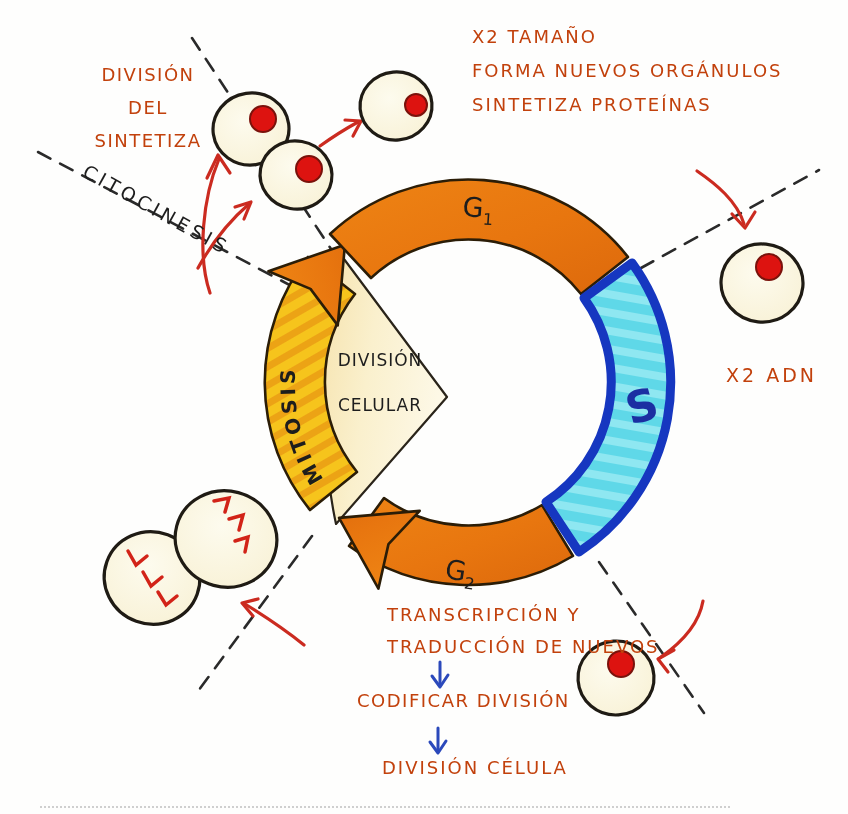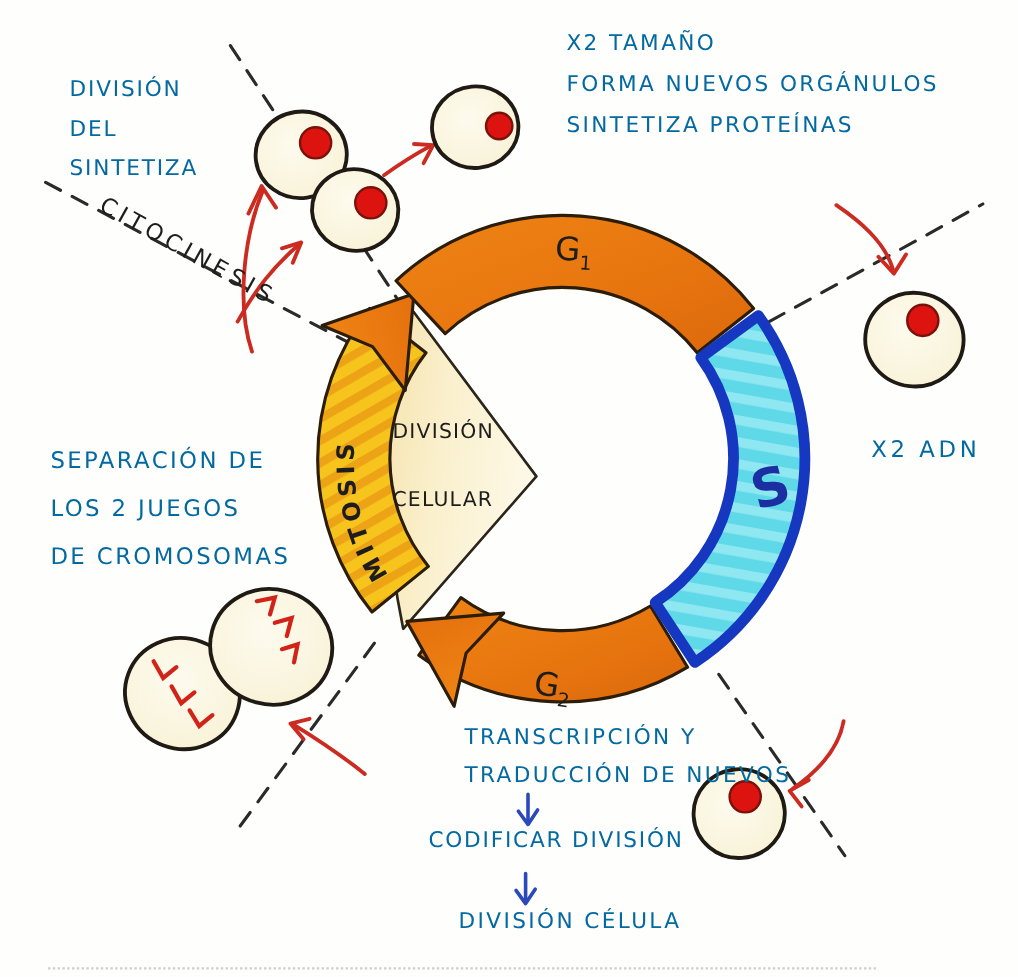--- a/index.html
+++ b/index.html
@@ -3,25 +3,25 @@
 <meta charset="utf-8">
 <style>
   html,body{margin:0;padding:0;background:#ffffff;}
   #stage{
     position:relative;width:848px;height:814px;overflow:hidden;
     background:#fefefd;
     font-family:"DejaVu Sans",sans-serif;
   }
   #drawing{position:absolute;left:0;top:0;}
   .txt{position:absolute;white-space:nowrap;}
-  .blue{color:#0369a1;}
+  .blue{color:#c2410c;}
   .ink{color:#1d1d1d;}
   .note{font-size:18px;letter-spacing:2px;font-weight:normal;}
   .note .ln{display:block;line-height:34px;}
-  .center-lines .ln{display:block;}
+  .center-lines .ln{display:block;text-align:center;}
   .paper-edge{
     position:absolute;left:40px;top:806px;width:690px;height:0;
     border-top:2px dotted rgba(150,150,150,.45);
   }
 </style>
 </head>
 <body>
 
 <div id="stage">
 
@@ -166,29 +166,24 @@
   <div class="txt ink" style="left:90px;top:160px;font-size:19px;letter-spacing:4px;transform:rotate(29deg);transform-origin:left top;">CITOCINESIS</div>
 
   <div class="txt blue note" style="left:472px;top:20px;">
     <span class="ln">X2 TAMAÑO</span>
     <span class="ln">FORMA NUEVOS ORGÁNULOS</span>
     <span class="ln">SINTETIZA PROTEÍNAS</span>
   </div>
 
   <div class="txt blue" style="left:726px;top:364px;font-size:19px;letter-spacing:3px;">X2 ADN</div>
 
-  <div class="txt blue note" style="left:42px;top:364px;font-size:19px;">
-    <span class="ln" style="line-height:40px">SEPARACIÓN DE</span>
-    <span class="ln" style="line-height:40px">LOS 2 JUEGOS</span>
-    <span class="ln" style="line-height:40px">DE CROMOSOMAS</span>
-  </div>
 
   <div class="txt ink center-lines" style="left:327px;top:349px;width:106px;font-size:17px;letter-spacing:1px;">
     <span class="ln" style="line-height:23px">DIVISIÓN</span>
-    <span class="ln" style="line-height:23px;margin-top:34px">CELULAR</span>
+    <span class="ln" style="line-height:23px;margin-top:22px">CELULAR</span>
   </div>
 
   <div class="txt blue note" style="left:348px;top:599px;margin-left:39px;">
     <span class="ln" style="line-height:32px">TRANSCRIPCIÓN Y</span>
     <span class="ln" style="line-height:32px">TRADUCCIÓN DE NUEVOS</span>
   </div>
 
   <div class="txt blue" style="left:357px;top:690px;font-size:18px;letter-spacing:1.5px;">CODIFICAR DIVISIÓN</div>
 
   <div class="txt blue" style="left:382px;top:757px;font-size:18px;letter-spacing:2px;">DIVISIÓN CÉLULA</div>

